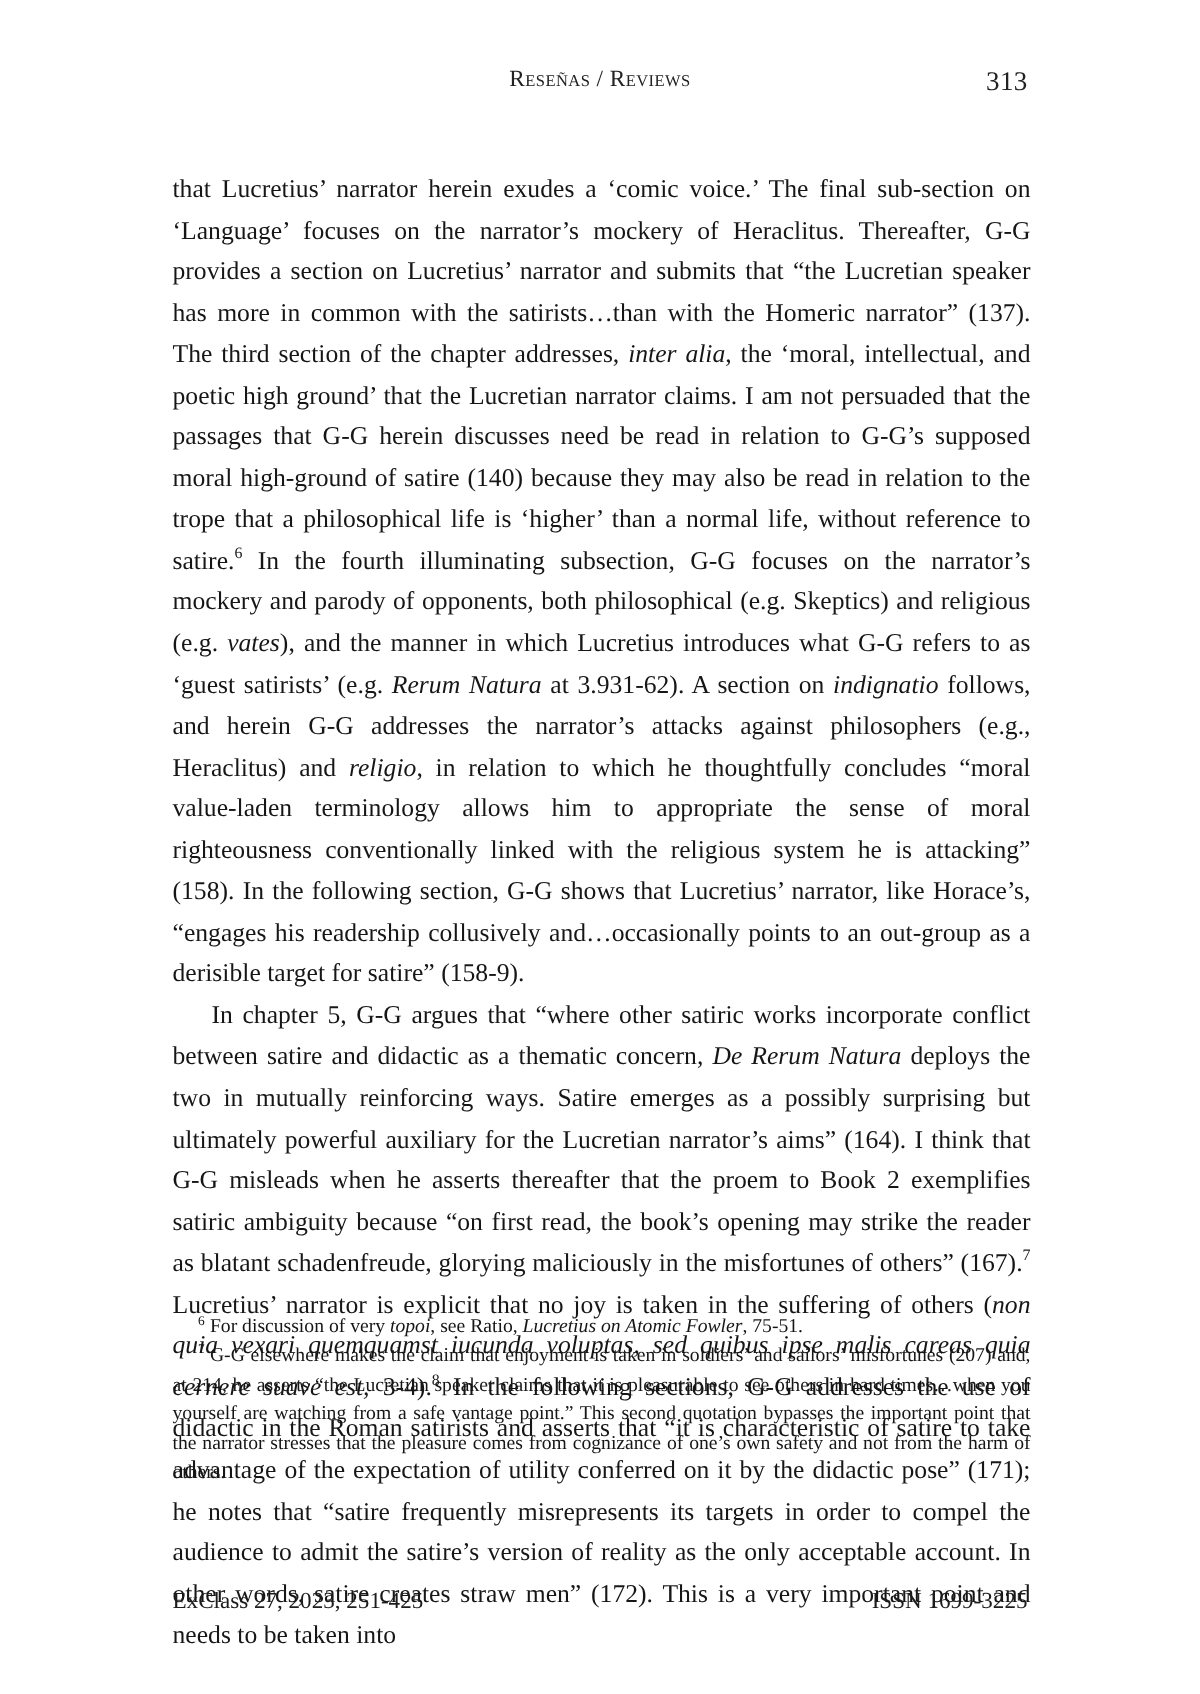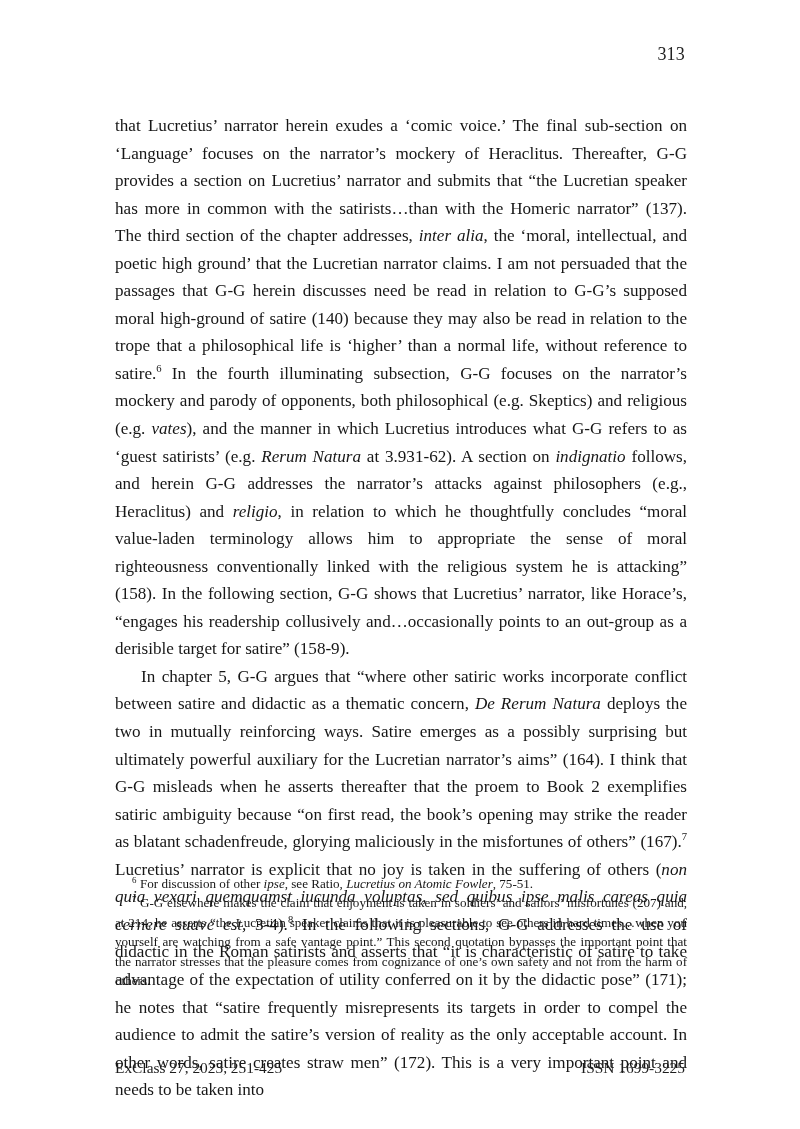--- a/index.html
+++ b/index.html
@@ -124,30 +124,31 @@
     top: 0;
     white-space: nowrap;
   }
 </style>
 </head>
 <body>
 
 <div class="page">
 
   <div class="running-head">
+    <div class="running-head-title">Reseñas / Reviews</div>
     <div class="running-head-folio">313</div>
   </div>
 
   <div class="body-block" id="body-block">
       <p class="body-par"><span>that Lucretius’ narrator herein exudes a ‘comic voice.’ The final sub-section on ‘Language’ focuses on the narrator’s mockery of Heraclitus. Thereafter, G-G provides a section on Lucretius’ narrator and submits that “the Lucretian speaker has more in common with the satirists…than with the Homeric narrator” (137). The third section of the chapter addresses, </span><em class="it">inter alia</em><span>, the ‘moral, intellectual, and poetic high ground’ that the Lucretian narrator claims. I am not persuaded that the passages that G-G herein discusses need be read in relation to G-G’s supposed moral high-ground of satire (140) because they may also be read in relation to the trope that a philosophical life is ‘higher’ than a normal life, without reference to satire.</span><sup class="fn">6</sup><span> In the fourth illuminating subsection, G-G focuses on the narrator’s mockery and parody of opponents, both philosophical (e.g. Skeptics) and religious (e.g. </span><em class="it">vates</em><span>), and the manner in which Lucretius introduces what G-G refers to as ‘guest satirists’ (e.g. </span><em class="it">Rerum Natura</em><span> at 3.931-62). A section on </span><em class="it">indignatio</em><span> follows, and herein G-G addresses the narrator’s attacks against philosophers (e.g., Heraclitus) and </span><em class="it">religio</em><span>, in relation to which he thoughtfully concludes “moral value-laden terminology allows him to appropriate the sense of moral righteousness conventionally linked with the religious system he is attacking” (158). In the following section, G-G shows that Lucretius’ narrator, like Horace’s, “engages his readership collusively and…occasionally points to an out-group as a derisible target for satire” (158-9).</span></p>
       <p class="body-par"><span>In chapter 5, G-G argues that “where other satiric works incorporate conflict between satire and didactic as a thematic concern, </span><em class="it">De Rerum Natura</em><span> deploys the two in mutually reinforcing ways. Satire emerges as a possibly surprising but ultimately powerful auxiliary for the Lucretian narrator’s aims” (164). I think that G-G misleads when he asserts thereafter that the proem to Book 2 exemplifies satiric ambiguity because “on first read, the book’s opening may strike the reader as blatant schadenfreude, glorying maliciously in the misfortunes of others” (167).</span><sup class="fn">7</sup><span> Lucretius’ narrator is explicit that no joy is taken in the suffering of others (</span><em class="it">non quia vexari quemquamst iucunda voluptas, sed quibus ipse malis careas quia cernere suave est,</em><span> 3-4).</span><sup class="fn">8</sup><span> In the following sections, G-G addresses the use of didactic in the Roman satirists and asserts that “it is characteristic of satire to take advantage of the expectation of utility conferred on it by the didactic pose” (171); he notes that “satire frequently misrepresents its targets in order to compel the audience to admit the satire’s version of reality as the only acceptable account. In other words, satire creates straw men” (172). This is a very important point and needs to be taken into</span></p>
     </div>
 
   <div class="footnote-block" id="footnote-block">
-      <p class="footnote"><span class="fn-mark">6</span><span>For discussion of other </span><em class="it">ipse</em><span>, see Ratio, </span><em class="it">Lucretius on Atomic Fowler</em><span>, 75-51.</span></p>
+      <p class="footnote"><span class="fn-mark">6</span><span>For discussion of very </span><em class="it">topoi</em><span>, see Ratio, </span><em class="it">Lucretius on Atomic Fowler</em><span>, 75-51.</span></p>
       <p class="footnote"><span class="fn-mark">7</span><span>G-G elsewhere makes the claim that enjoyment is taken in soldiers’ and sailors’ misfortunes (207) and, at 214, he asserts “the Lucretian speaker claims that it is pleasurable to see others in hard times…when you yourself are watching from a safe vantage point.” This second quotation bypasses the important point that the narrator stresses that the pleasure comes from cognizance of one’s own safety and not from the harm of others.</span></p>
     </div>
 
   <div class="footer">
     <div class="footer-left">
       <span class="it">ExClass</span><span> 27, 2023, 251-425</span>
     </div>
     <div class="footer-right">ISSN 1699-3225</div>
   </div>
 

